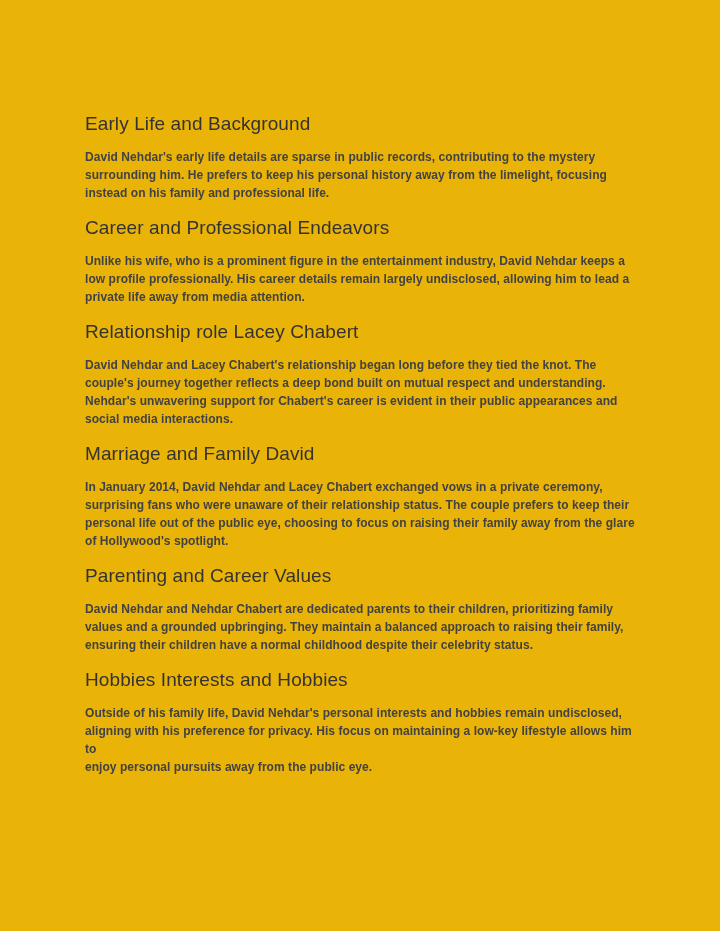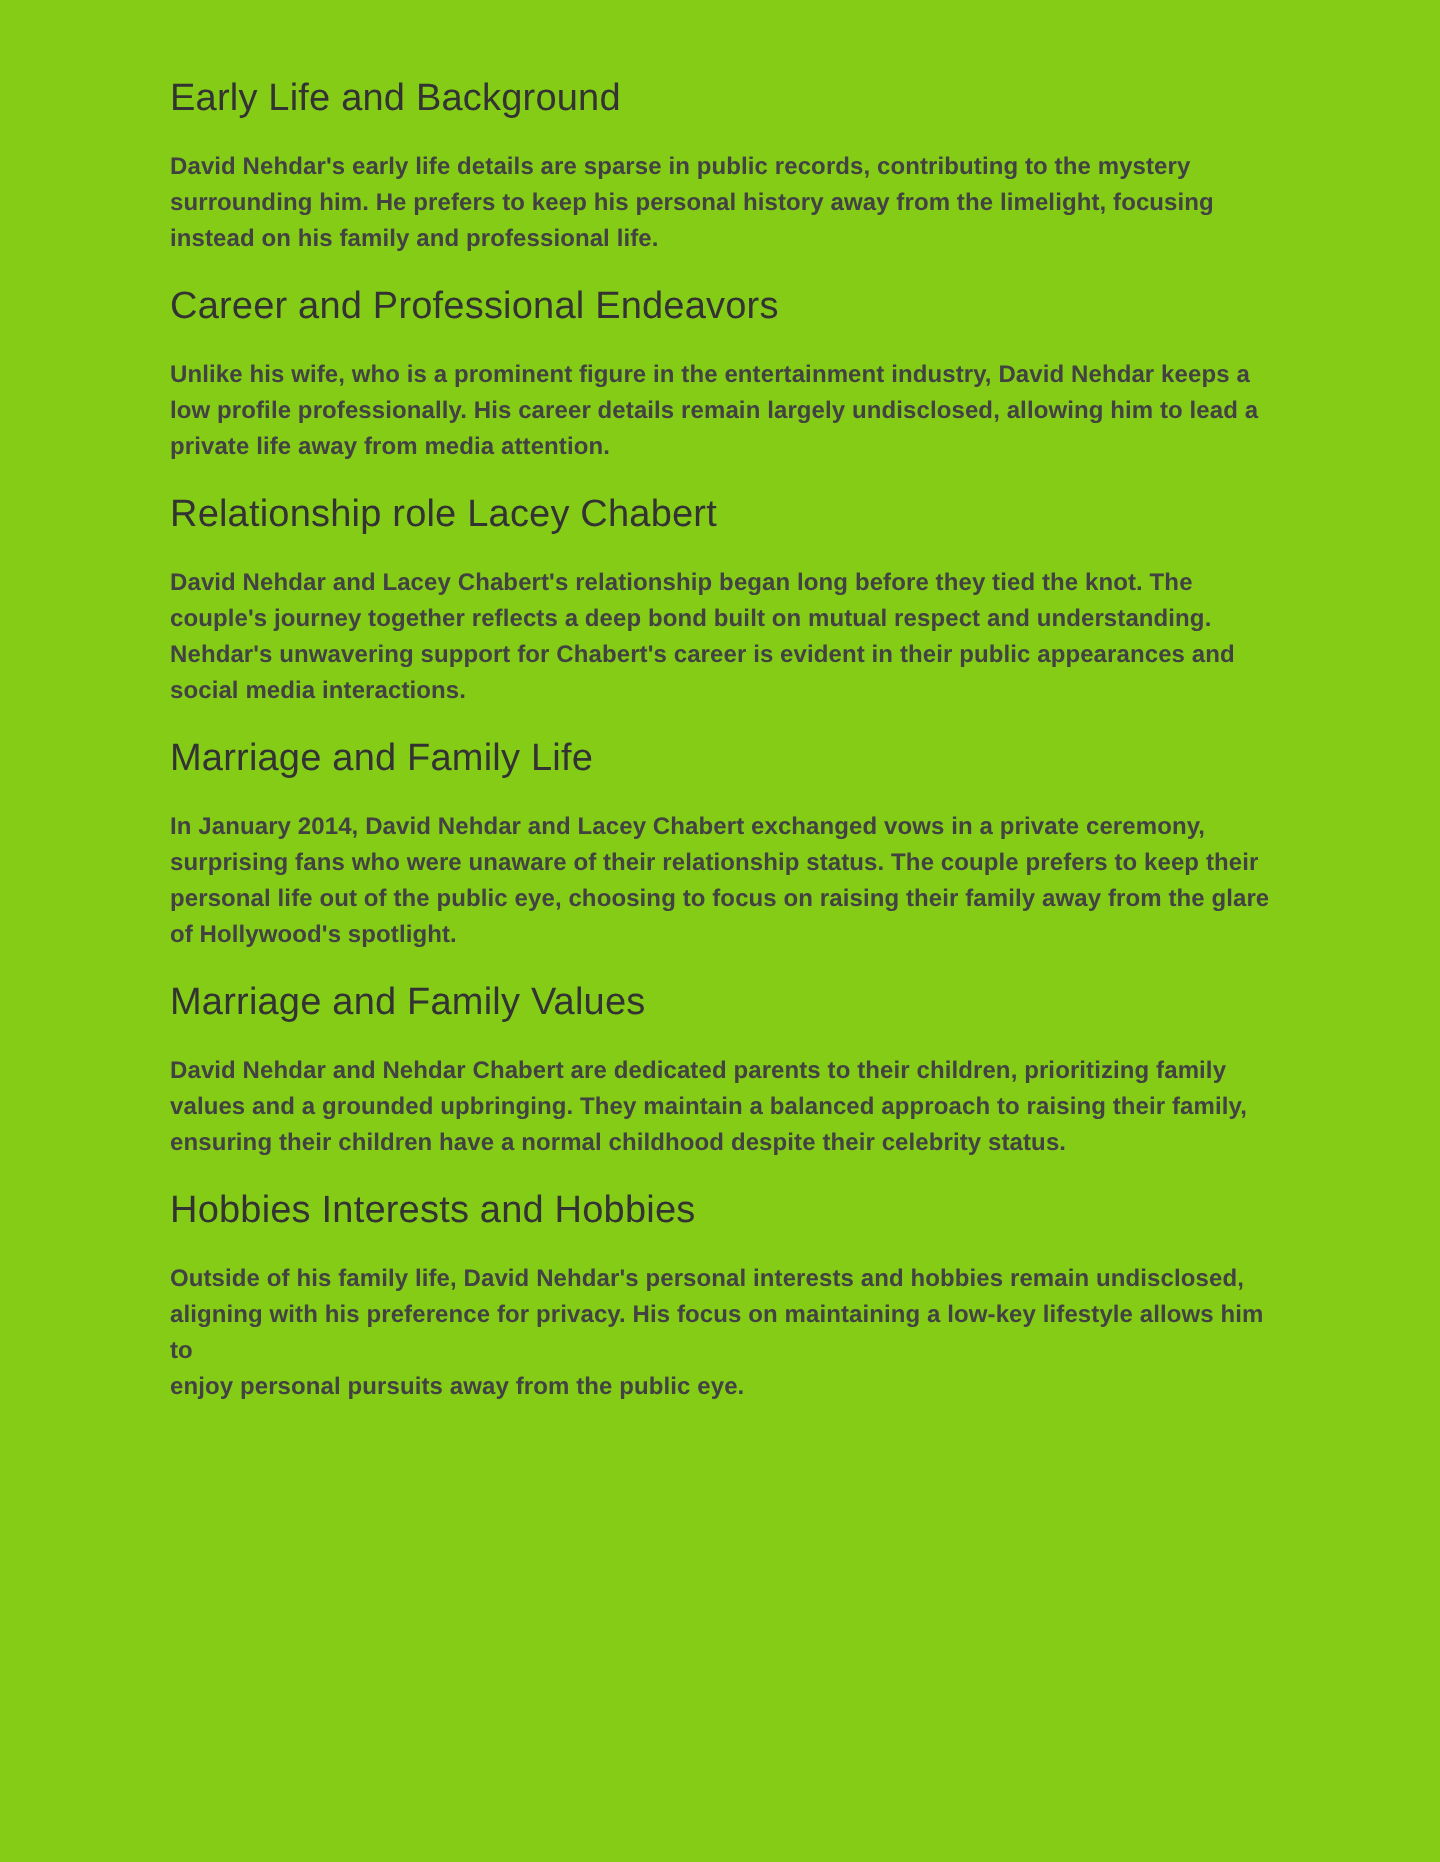--- a/index.html
+++ b/index.html
@@ -11,22 +11,22 @@
     width: 720px;
     height: 931px;
     overflow: hidden;
     font-family: "Liberation Sans", sans-serif;
     -webkit-font-smoothing: antialiased;
   }
   .page {
     box-sizing: border-box;
     width: 720px;
     height: 931px;
-    padding: 38px 77px 0 85px;
-    background: #84cc16;
+    padding: 112px 77px 0 85px;
+    background: #eab308;
   }
   .article {
     width: 558px;
   }
   .section {
     margin: 0;
   }
   .section h2 {
     font-size: 19px;
     line-height: 23px;
@@ -67,29 +67,29 @@
 
     <section class="section">
       <h2>Relationship role Lacey Chabert</h2>
       <p>David Nehdar and Lacey Chabert's relationship began long before they tied the knot. The
 couple's journey together reflects a deep bond built on mutual respect and understanding.
 Nehdar's unwavering support for Chabert's career is evident in their public appearances and
 social media interactions.</p>
     </section>
 
     <section class="section">
-      <h2>Marriage and Family Life</h2>
+      <h2>Marriage and Family David</h2>
       <p>In January 2014, David Nehdar and Lacey Chabert exchanged vows in a private ceremony,
 surprising fans who were unaware of their relationship status. The couple prefers to keep their
 personal life out of the public eye, choosing to focus on raising their family away from the glare
 of Hollywood's spotlight.</p>
     </section>
 
     <section class="section">
-      <h2>Marriage and Family Values</h2>
+      <h2>Parenting and Career Values</h2>
       <p>David Nehdar and Nehdar Chabert are dedicated parents to their children, prioritizing family
 values and a grounded upbringing. They maintain a balanced approach to raising their family,
 ensuring their children have a normal childhood despite their celebrity status.</p>
     </section>
 
     <section class="section">
       <h2>Hobbies Interests and Hobbies</h2>
       <p>Outside of his family life, David Nehdar's personal interests and hobbies remain undisclosed,
 aligning with his preference for privacy. His focus on maintaining a low-key lifestyle allows him to
 enjoy personal pursuits away from the public eye.</p>

